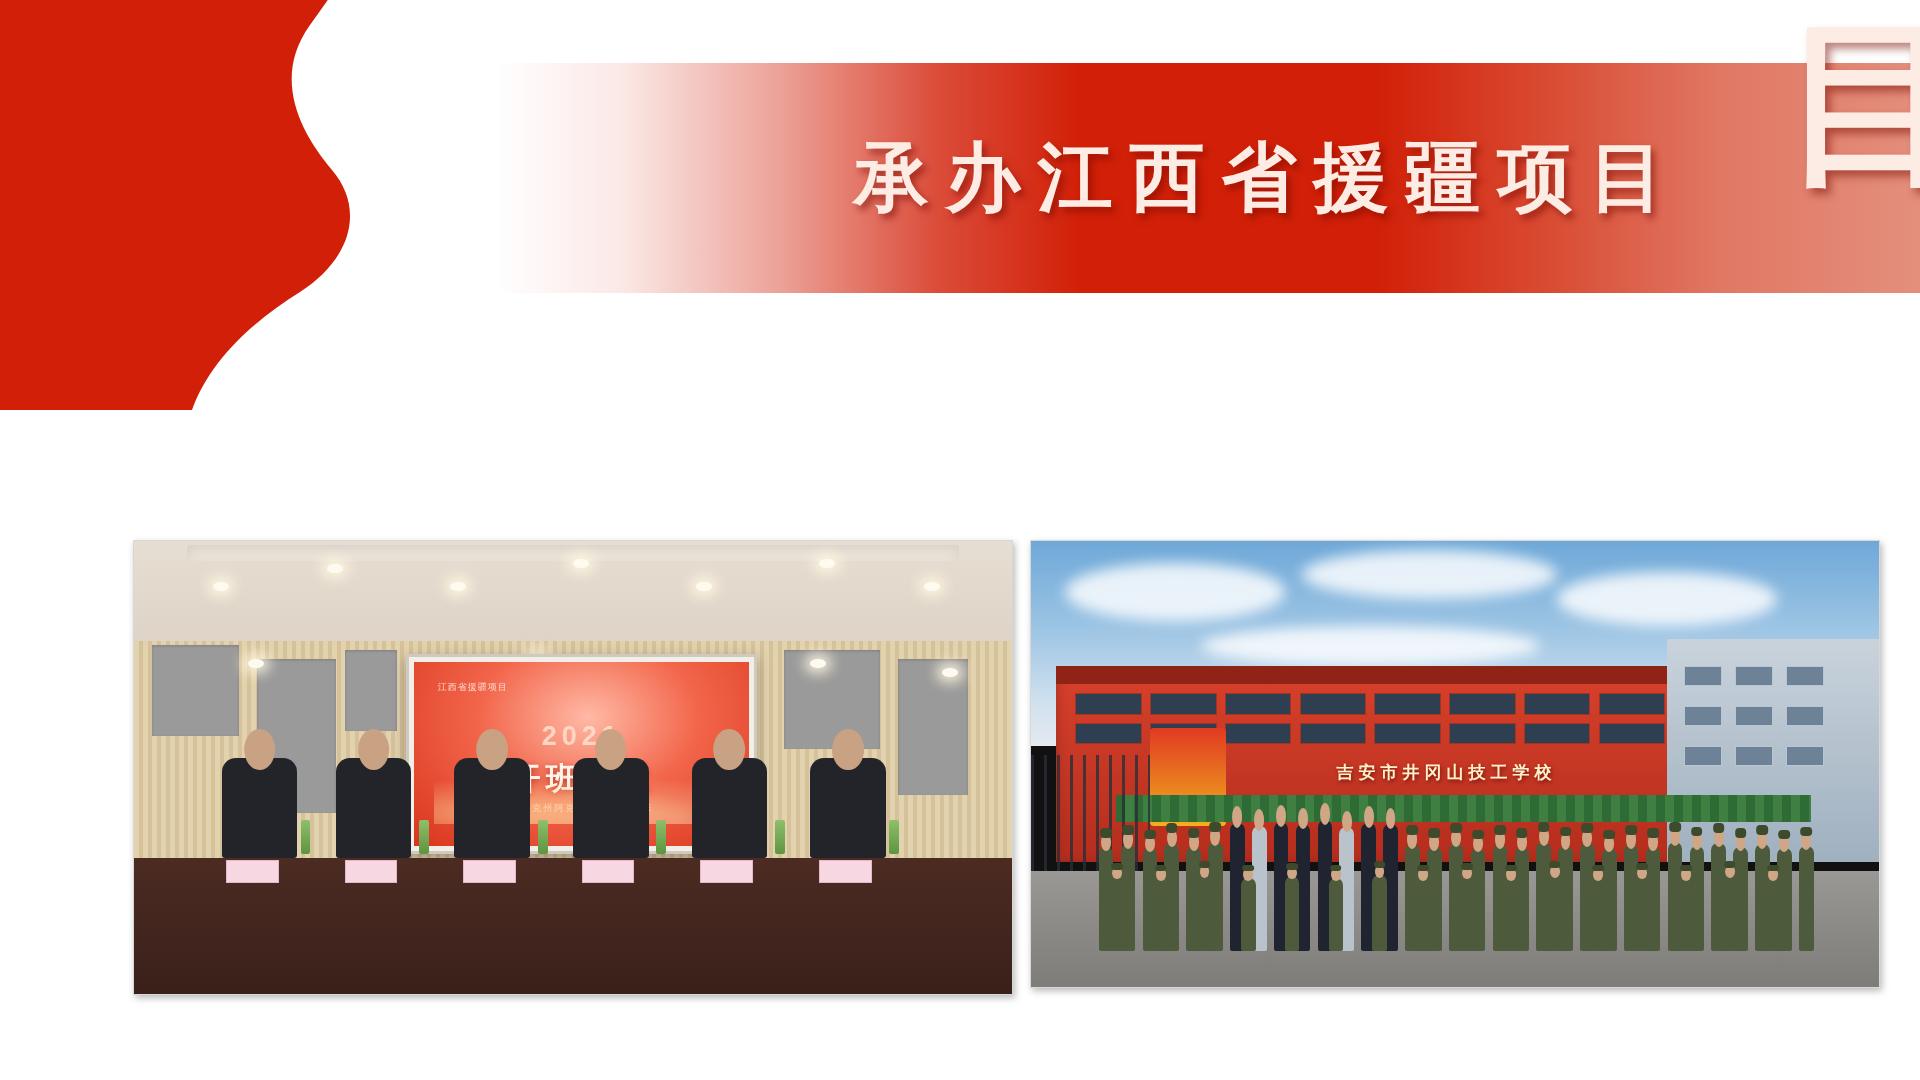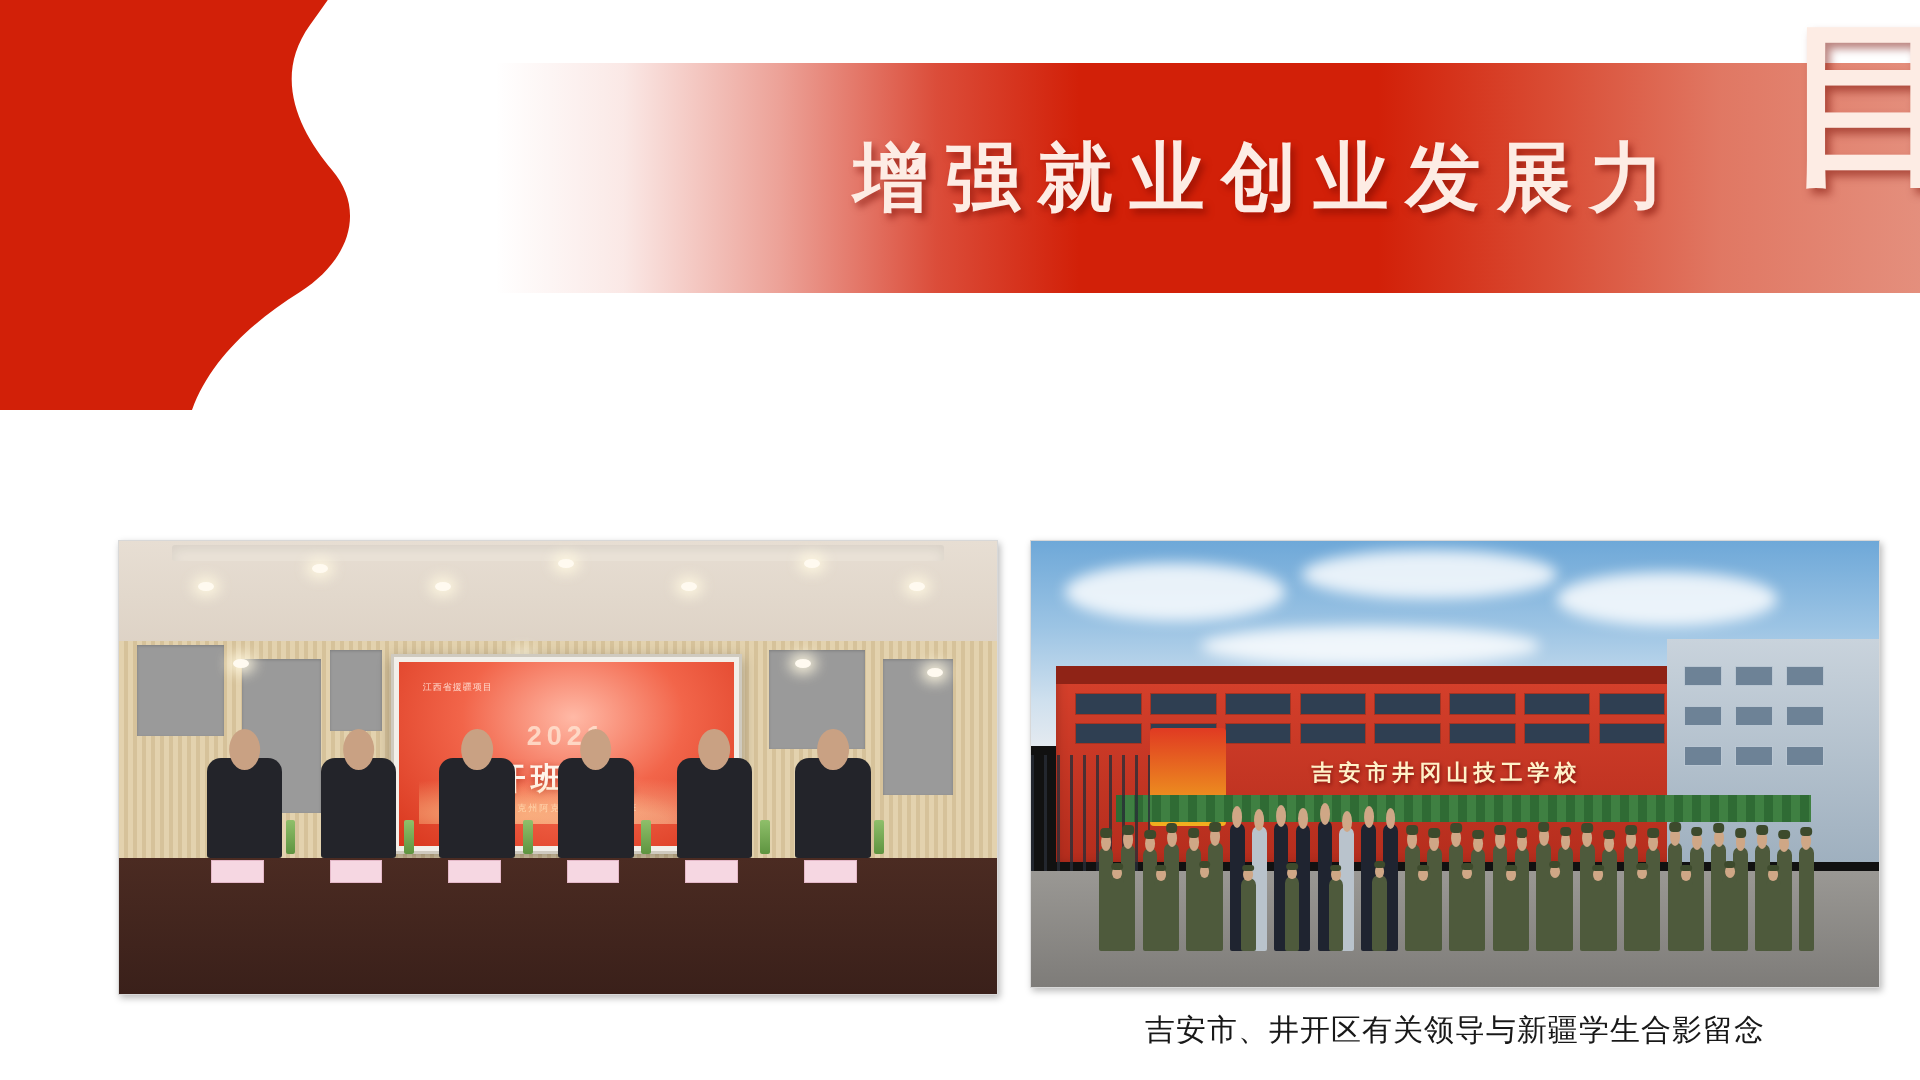--- a/index.html
+++ b/index.html
@@ -95,21 +95,21 @@
 
   
   .photo-row {
     position:absolute;
     left:0; top:540px;
     width:1920px; height:470px;
     z-index:4;
   }
 
   .photo-card { position:absolute; top:0; }
-  .photo-card.left  { left:118px;  width:880px; }
+  .photo-card.left  { left:133px;  width:880px; }
   .photo-card.right { left:1030px; width:850px; }
 
   .photo-frame {
     position:relative;
     width:100%;
     height:455px;
     border:1px solid #d8d8d8;
     box-shadow:2px 3px 7px rgba(0,0,0,0.28);
     overflow:hidden;
     background:#111;
@@ -255,21 +255,21 @@
     background:linear-gradient(#c9d3dc,#9fb0bf);
   }
   .bldg-right .gwin {
     position:absolute; width:18%; height:9%;
     background:#6d8296; border:1px solid #b9c6d2;
   }
   .school-sign {
     position:absolute; left:20%; top:47%;
     width:58%; height:10%;
     display:flex; align-items:center; justify-content:center;
-    font-size:22px; font-weight:bold; color:#fff1c8;
+    font-size:17px; font-weight:bold; color:#fff1c8;
     letter-spacing:5px; white-space:nowrap;
     text-shadow:1px 2px 4px rgba(90,0,0,.7);
     font-family:"DejaVu Sans","Liberation Sans",sans-serif;
   }
   .ground {
     position:absolute; left:0; bottom:0; width:100%; height:26%;
     background:linear-gradient(#9a9894,#7e7c79);
   }
   .hedge {
     position:absolute; left:10%; top:57%; width:82%; height:6%;
@@ -313,21 +313,21 @@
 
   <svg class="blob-left" viewBox="0 0 700 570" aria-hidden="true">
     <path d="M0,0 H500 C510,70 470,130 430,185
              C392,238 420,292 452,330
              C486,370 470,420 420,452
              C372,482 330,520 312,570
              H0 Z" fill="#d22008"></path>
   </svg>
 
   <div class="title-banner">
-    <div class="title-text">增强就业创业发展力</div>
+    <div class="title-text">承办江西省援疆项目</div>
   </div>
 
   <div class="edge-glyph">目</div>
 
 
   <div class="photo-row">
 
     <div class="photo-card left">
       <div class="photo-frame">
         <div class="room">
@@ -496,17 +496,16 @@
             <div class="person camo-hat" style="left:61.5%;height:57%"></div>
             <div class="person camo-hat" style="left:67.5%;height:55%"></div>
             <div class="person camo-hat" style="left:73.5%;height:56%"></div>
             <div class="person camo-hat" style="left:79.5%;height:55%"></div>
             <div class="person camo-hat" style="left:85.5%;height:57%"></div>
             <div class="person camo-hat" style="left:91.5%;height:55%"></div>
           </div>
 
         </div>
       </div>
-      <div class="caption">吉安市、井开区有关领导与新疆学生合影留念</div>
     </div>
 
   </div>
 </div>
 
 </body></html>

